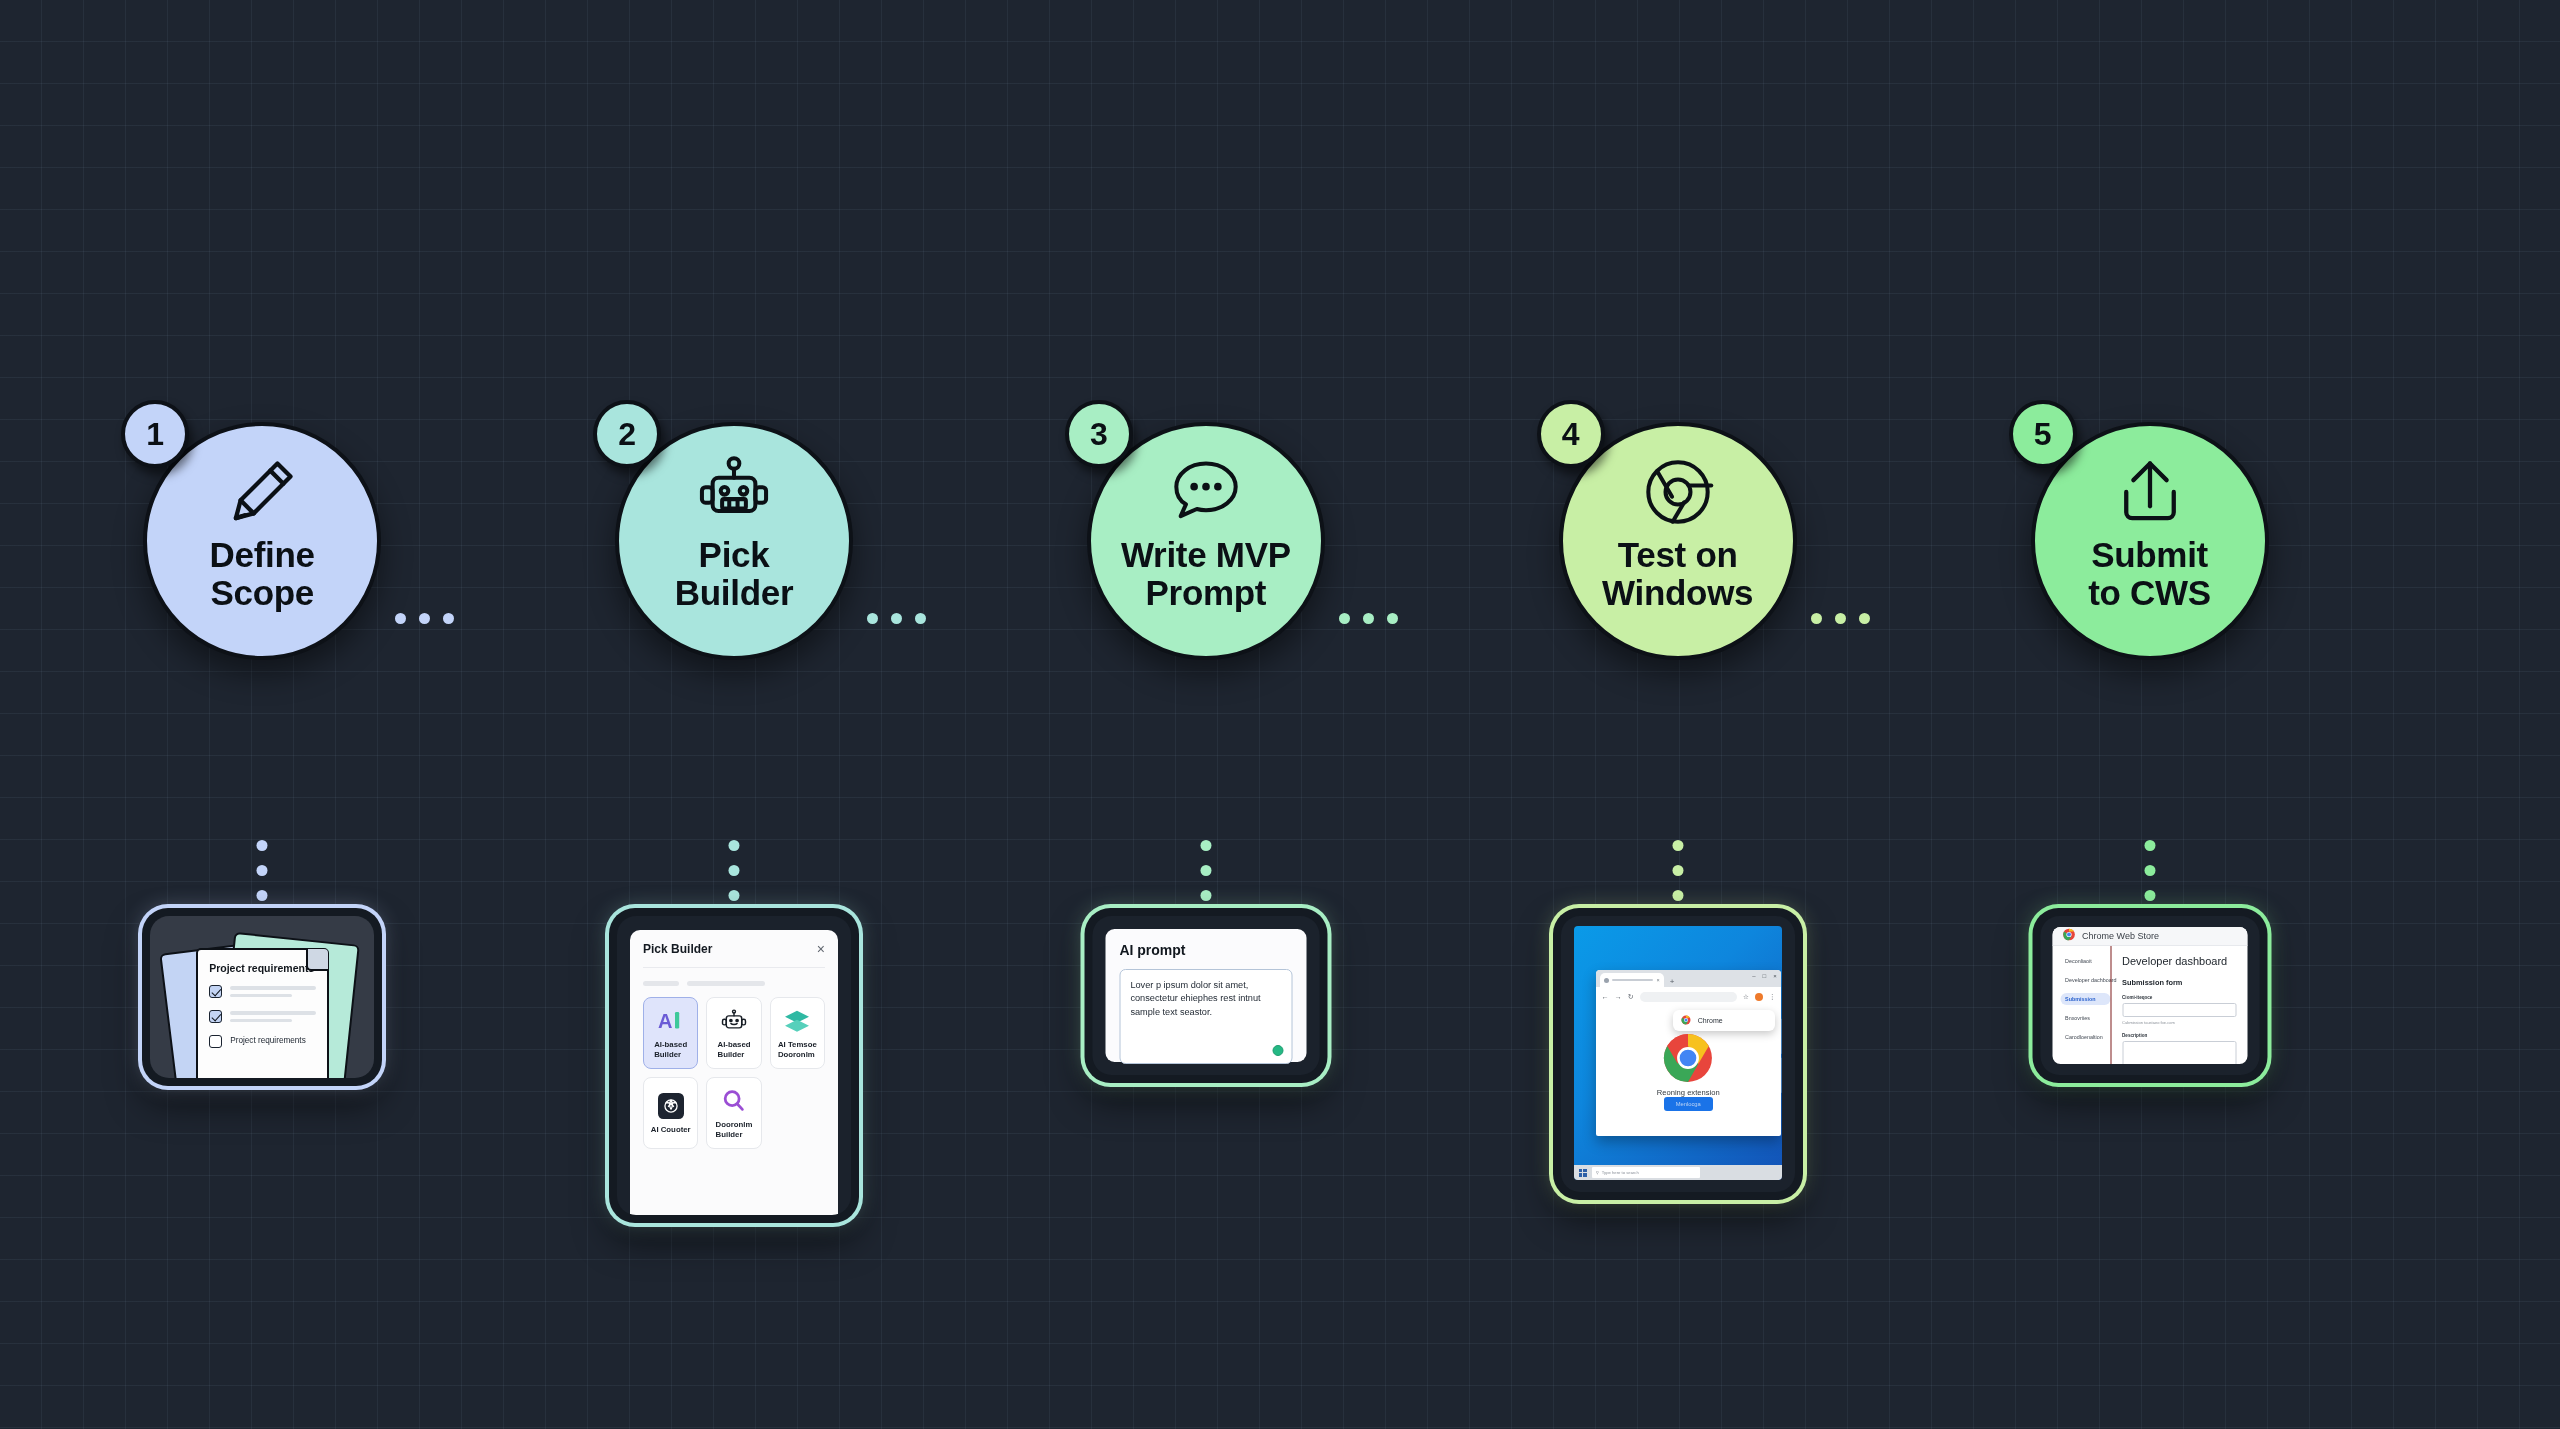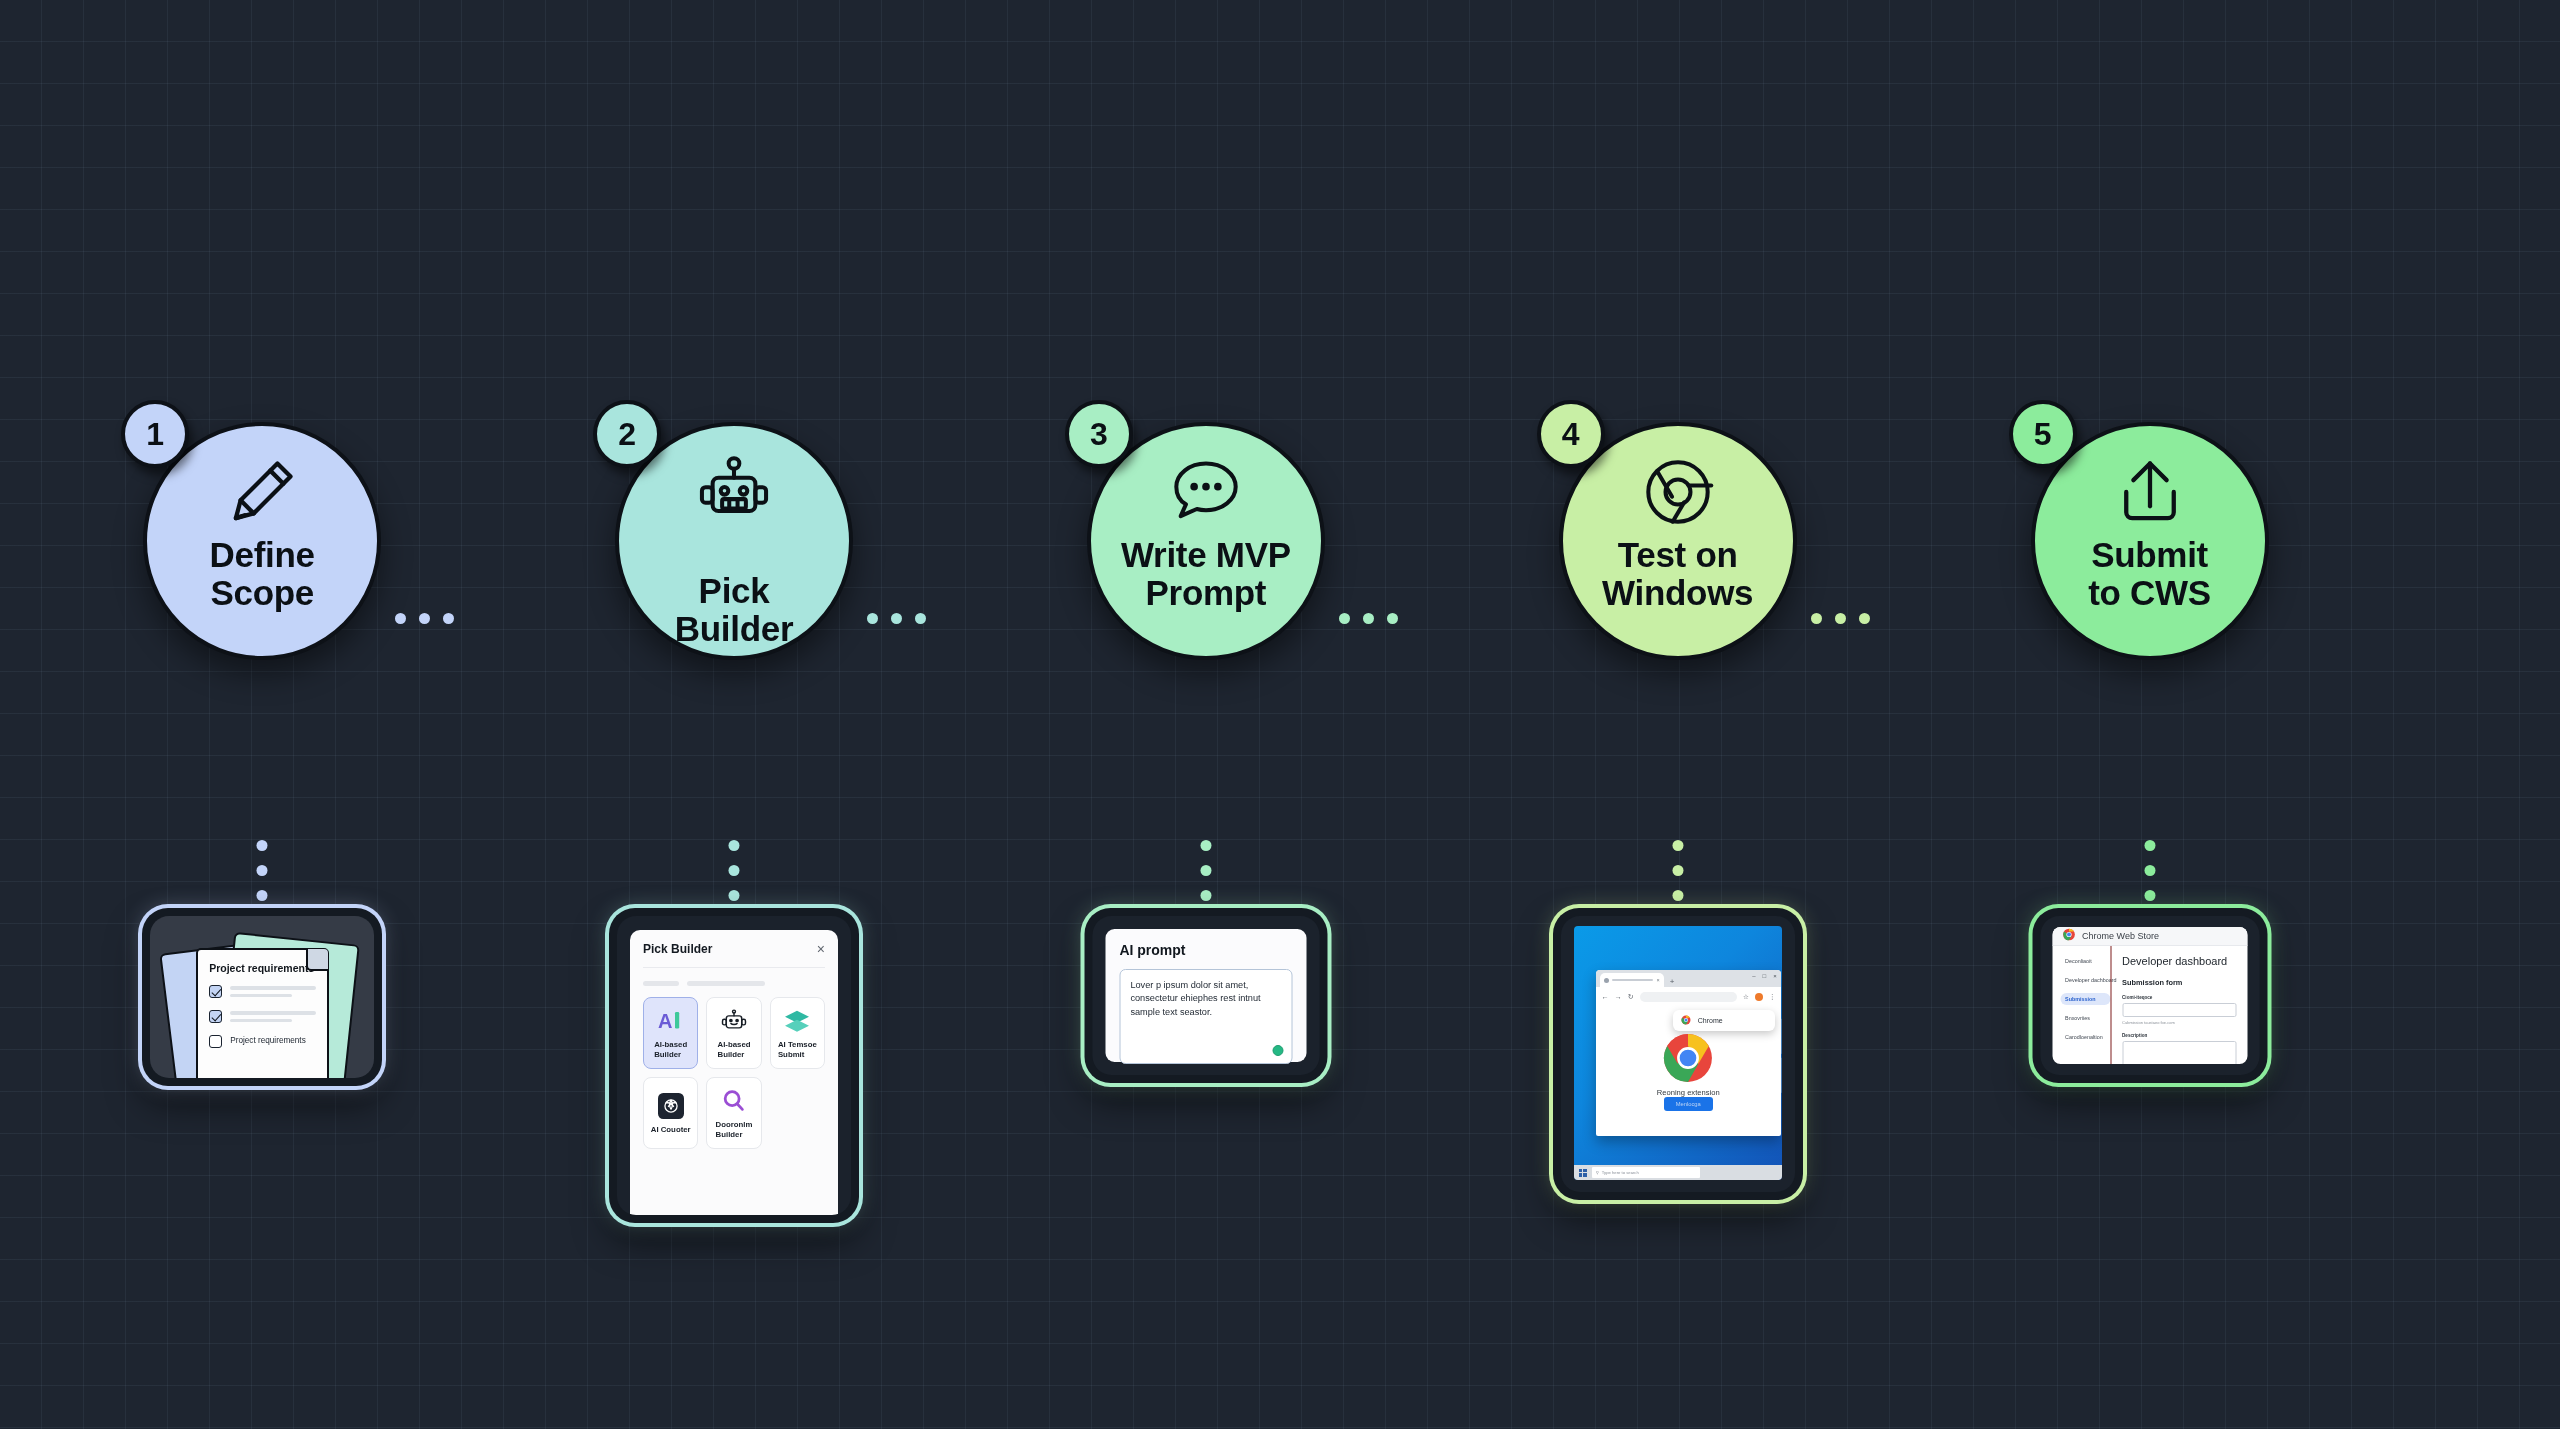--- a/index.html
+++ b/index.html
@@ -422,21 +422,21 @@
             </div>
             <div class="chk-row">
               <div class="chk"></div>
               <div class="chk-text">Project requirements</div>
             </div>
           </div>
         </div>
       </div>
     </div>
     <div class="step" style="left: 524.041px;">
-      <div class="circle" style="background: rgb(169, 229, 221); gap: 36px;">
+      <div class="circle" style="background: rgb(169, 229, 221);">
         <div class="circle-icon">
           <svg viewBox="0 0 64 64" fill="none" stroke="#0b1015" stroke-width="3.4" stroke-linecap="round" stroke-linejoin="round">
             <circle cx="32" cy="8" r="4.5"></circle>
             <path d="M32 12.5V20"></path>
             <rect x="14" y="20" width="36" height="28" rx="5"></rect>
             <rect x="5" y="28" width="9" height="13" rx="3"></rect>
             <rect x="50" y="28" width="9" height="13" rx="3"></rect>
             <circle cx="24" cy="31" r="3.2"></circle>
             <circle cx="40" cy="31" r="3.2"></circle>
             <rect x="22" y="38" width="20" height="8" rx="1.5"></rect>
@@ -497,21 +497,21 @@
               </div>
               <div class="tile">
                 <div class="tile-ico">
                   <svg width="28" height="24" viewBox="0 0 32 28">
                     <path d="M16 2l14 7-14 7L2 9z" fill="#2fb9a3"></path>
                     <path d="M16 12.5l14 7-14 7-14-7z" fill="#56d0bb"></path>
                     <path d="M16 17.5l14 7-14 7-14-7z" fill="#2fb9a3" opacity=".0"></path>
                   </svg>
                 </div>
                 <div class="tile-lbl">AI Temsoe
-Submit</div>
+Dooronlm</div>
               </div>
               <div class="tile">
                 <div class="tile-ico">
                   <svg width="26" height="26" viewBox="0 0 30 30">
                     <rect width="30" height="30" rx="6" fill="#1d2430"></rect>
                     <g fill="none" stroke="#fff" stroke-width="1.5">
                       <path d="M15 8c3.9 0 7 3.1 7 7s-3.1 7-7 7-7-3.1-7-7 3.1-7 7-7z"></path>
                       <path d="M15 8c2 3.5 2 7.5 0 11M15 8c-2 3.5-2 7.5 0 11"></path>
                       <path d="M8.9 11.5c3.9-.9 7.4 1.1 9.3 4.5M21.1 11.5c-3.9-.9-7.4 1.1-9.3 4.5"></path>
                     </g>

